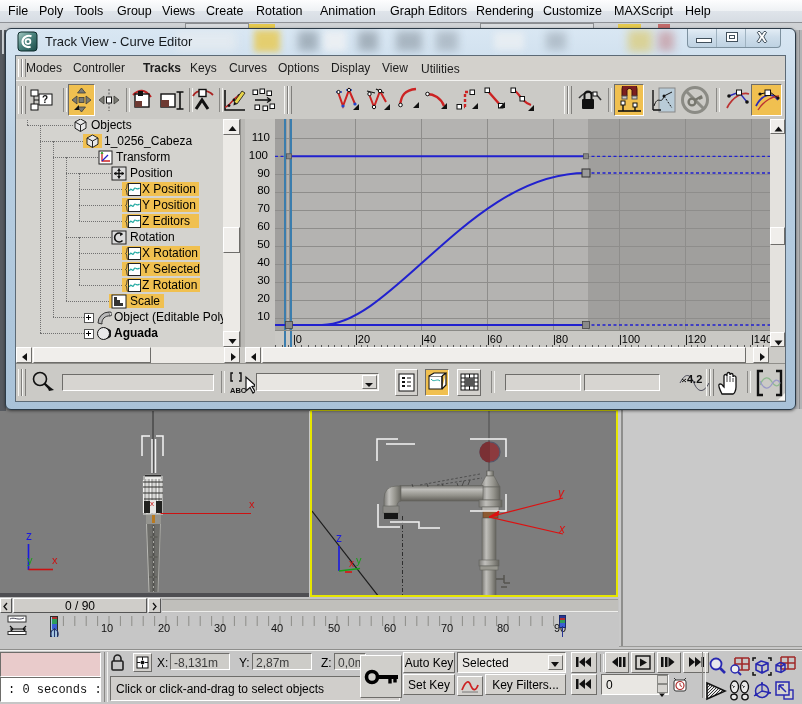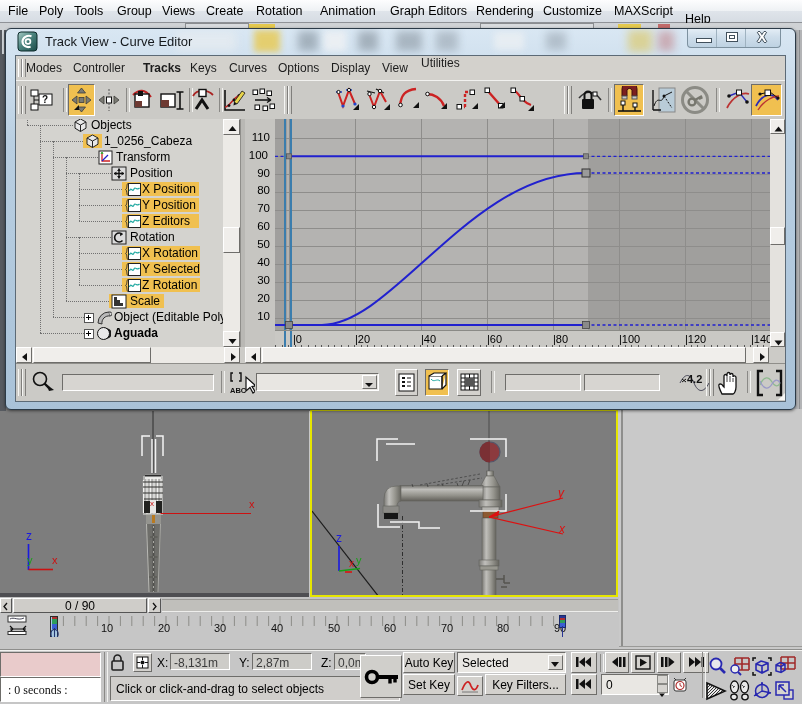--- a/index.html
+++ b/index.html
@@ -19,21 +19,21 @@
   <span class="txt" style="left:74px;top:4px;">Tools</span>
   <span class="txt" style="left:117px;top:4px;">Group</span>
   <span class="txt" style="left:162px;top:4px;">Views</span>
   <span class="txt" style="left:206px;top:4px;">Create</span>
   <span class="txt" style="left:256px;top:4px;">Rotation</span>
   <span class="txt" style="left:320px;top:4px;">Animation</span>
   <span class="txt" style="left:390px;top:4px;">Graph Editors</span>
   <span class="txt" style="left:476px;top:4px;">Rendering</span>
   <span class="txt" style="left:543px;top:4px;">Customize</span>
   <span class="txt" style="left:614px;top:4px;">MAXScript</span>
-  <span class="txt" style="left:685px;top:12px;">Help</span>
+  <span class="txt" style="left:685px;top:4px;">Help</span>
 </div>
 
 <div class="abs" style="left:0;top:23px;width:802px;height:7px;background:#cfd2d5;overflow:hidden;">
 <div class="abs" style="left:185px;top:0;width:62px;height:7px;border:1px solid #8a8d90;background:#d8dbde;"></div>
 <div class="abs" style="left:249px;top:1px;width:26px;height:6px;background:#e3c84e;"></div>
 <div class="abs" style="left:480px;top:0;width:112px;height:7px;border:1px solid #8a8d90;background:#d8dbde;"></div>
 <div class="abs" style="left:618px;top:1px;width:23px;height:6px;background:#e3c84e;"></div>
 <div class="abs" style="left:658px;top:1px;width:12px;height:6px;background:#c06a6a;"></div>
 </div>
 
@@ -288,21 +288,21 @@
 <div class="abs" style="left:559px;top:2px;width:7px;height:13px;background:linear-gradient(#283593 0 18%,#b03030 18% 35%,#2e9e5b 35% 65%,#3b5fd4 65% 100%);border:1px solid #1a2a6a;box-sizing:border-box;"></div>
 <div class="abs" style="left:562px;top:13px;width:1px;height:12px;background:#283593;"></div>
 </div>
 <div class="abs" style="left:0;top:637px;width:619px;height:13px;background:#c6c6c6;"></div>
 
 <div class="abs" id="statusbar" style="left:0;top:649px;width:802px;height:55px;background:#c6c6c6;border-top:1px solid #8e8e8c;box-shadow:inset 0 1px 0 #f2f2f0;overflow:hidden;">
 <div class="abs" style="left:0;top:2px;width:101px;height:25px;background:#e9cbcb;
 border-top:1.5px solid #6e6d6a;border-left:1.5px solid #6e6d6a;border-right:1px solid #fff;border-bottom:1px solid #fff;box-sizing:border-box;"></div>
 <div class="abs" style="left:0;top:27px;width:101px;height:25px;background:#ffffff;
 border-top:1.5px solid #6e6d6a;border-left:1.5px solid #6e6d6a;border-right:1px solid #fff;border-bottom:1px solid #fff;box-sizing:border-box;"></div>
-<span class="txt" style="left:8px;top:33px;font-family:Liberation Serif, serif;font-size:12px;color:#111;">: 0 seconds :</span>
+<span class="txt" style="left:8px;top:33px;font-family:Liberation Mono, monospace;font-size:12px;color:#111;">: 0 seconds :</span>
 <div class="abs" style="left:104px;top:2px;width:2px;height:50px;border-left:1px solid #8a8986;border-right:1px solid #f2f2f0;"></div>
 <svg class="abs" style="left:110px;top:3px" width="16" height="19" viewBox="0 0 16 19">
       <rect x="2" y="8" width="11" height="9" rx="1" fill="none" stroke="#222" stroke-width="1.6"></rect>
 <path d="M4 8 V5.5 a3.5 3.5 0 0 1 7 0 V8" fill="none" stroke="#222" stroke-width="1.6"></path>
     </svg>
 <div class="abs" style="left:133px;top:3px;width:19px;height:19px;background:#d3d1cd;
 border-top:1px solid #fff;border-left:1px solid #fff;border-right:1.5px solid #6e6d6a;border-bottom:1.5px solid #6e6d6a;box-sizing:border-box;"></div>
 <svg class="abs" style="left:136px;top:6px" width="13" height="13" viewBox="0 0 13 13">
       <rect x="1" y="1" width="11" height="11" fill="#fff" stroke="#111"></rect>
       <circle cx="6.5" cy="6.5" r="2" fill="#111"></circle>
@@ -528,21 +528,21 @@
       <div class="abs" style="left:2px;top:3px;width:2px;height:18px;border-left:1px solid #fff;border-right:1px solid #888;"></div>
       <div class="abs" style="left:6px;top:3px;width:2px;height:18px;border-left:1px solid #fff;border-right:1px solid #888;"></div>
       <span class="txt" style="left:10px;top:5px;">Modes</span>
       <span class="txt" style="left:57px;top:5px;">Controller</span>
       <span class="txt" style="left:127px;top:5px;font-weight:bold;">Tracks</span>
       <span class="txt" style="left:174px;top:5px;">Keys</span>
       <span class="txt" style="left:213px;top:5px;">Curves</span>
       <span class="txt" style="left:262px;top:5px;">Options</span>
       <span class="txt" style="left:315px;top:5px;">Display</span>
       <span class="txt" style="left:366px;top:5px;">View</span>
-      <span class="txt" style="left:405px;top:0;">Utilities</span>
+      <span class="txt" style="left:405px;top:6px;">Utilities</span>
     </div>
 
     <div class="abs" id="tvtools" style="left:0;top:24px;width:769px;height:39px;background:#cbcac6;border-top:1px solid #f2f2f0;border-bottom:1px solid #9a9a96;">
 <div class="abs" style="left:2px;top:5px;width:2px;height:28px;border-left:1px solid #f5f5f3;border-right:1px solid #807f7c;"></div>
 <div class="abs" style="left:6px;top:5px;width:2px;height:28px;border-left:1px solid #f5f5f3;border-right:1px solid #807f7c;"></div>
 <svg class="abs" style="left:13px;top:6px" width="26" height="26" viewBox="0 0 26 26">
           <rect x="2" y="3" width="7" height="6" fill="#fff" stroke="#111"></rect>
 <rect x="2" y="17" width="7" height="6" fill="#fff" stroke="#111"></rect>
 <rect x="10" y="7" width="13" height="11" fill="#fff" stroke="#111"></rect>
 <text x="13" y="16" font-size="10" font-weight="bold" fill="#111">?</text>

